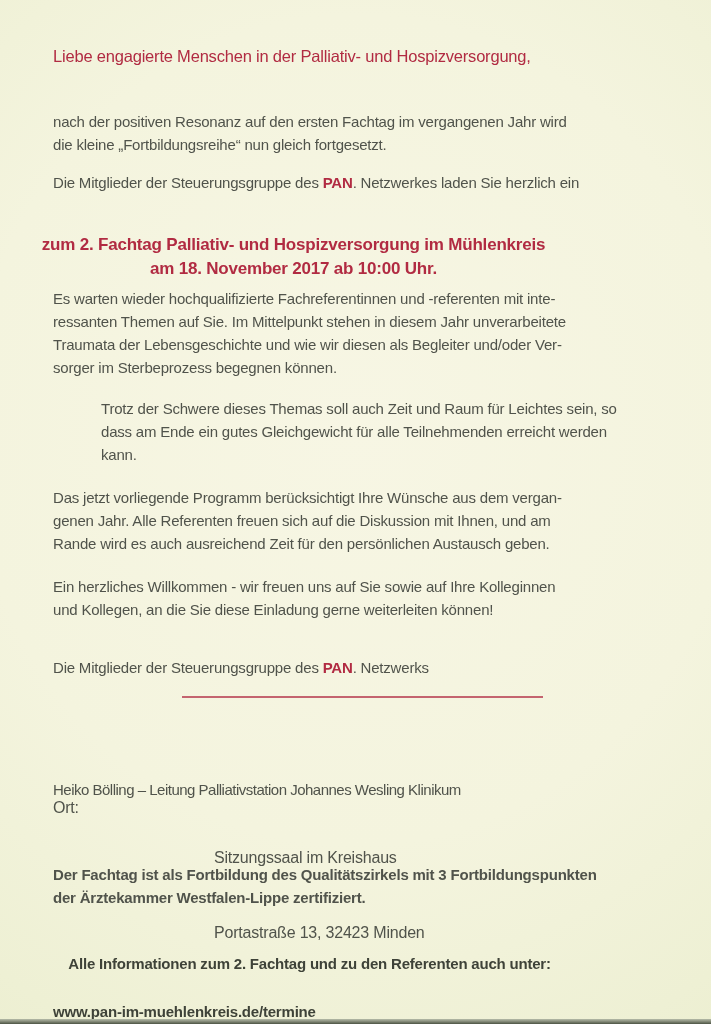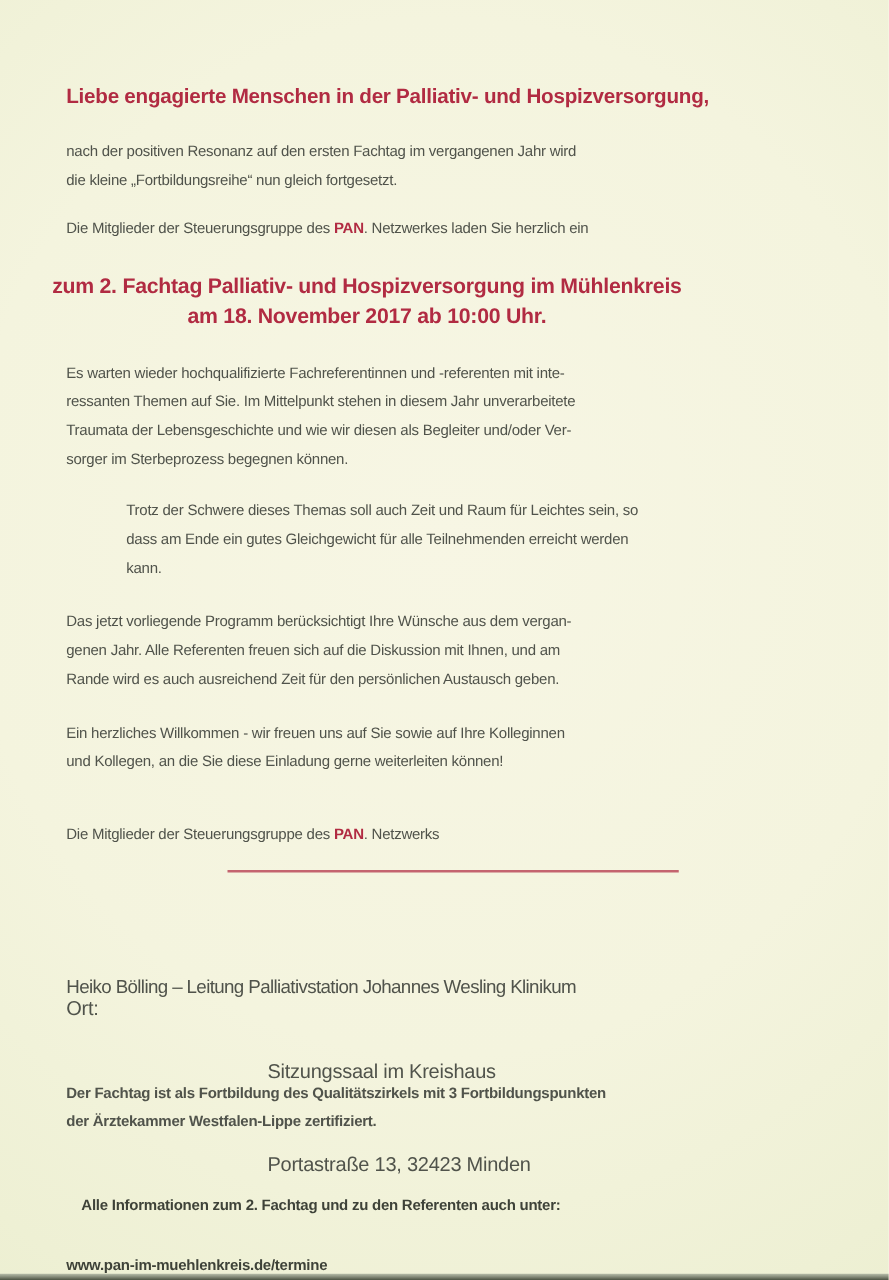--- a/index.html
+++ b/index.html
@@ -13,41 +13,41 @@
     background:
       radial-gradient(ellipse 120% 90% at 50% 42%,
         #f7f6e4 0%, #f4f4de 45%, #eef0d4 72%, #e7ebc8 100%);
     font-family: "Liberation Sans", sans-serif;
     color: #50534b;
   }
 
   .block {
     position: absolute;
     left: 53px;
-    font-size: 12px;
+    font-size: 15px;
     line-height: 23px;
     letter-spacing: -0.2px;
     white-space: pre;
     color: #50534b;
   }
 
   .salutation {
-    top: 66px;
-    font-weight: bold;
+    top: 45px;
+    font-weight: normal;
     font-size: 16.5px;
     color: #b12b42;
     text-align: right;
   }
 
   .p1 { top: 110px; }
   .p2 { top: 171px; }
 
   .event-title {
     left: 0;
-    top: 217px;
+    top: 233px;
     width: 587px;
     text-align: center;
     font-weight: bold;
     font-size: 17px;
     line-height: 24px;
     color: #b12b42;
     white-space: pre;
     letter-spacing: -0.2px;
     position: absolute;
   }

